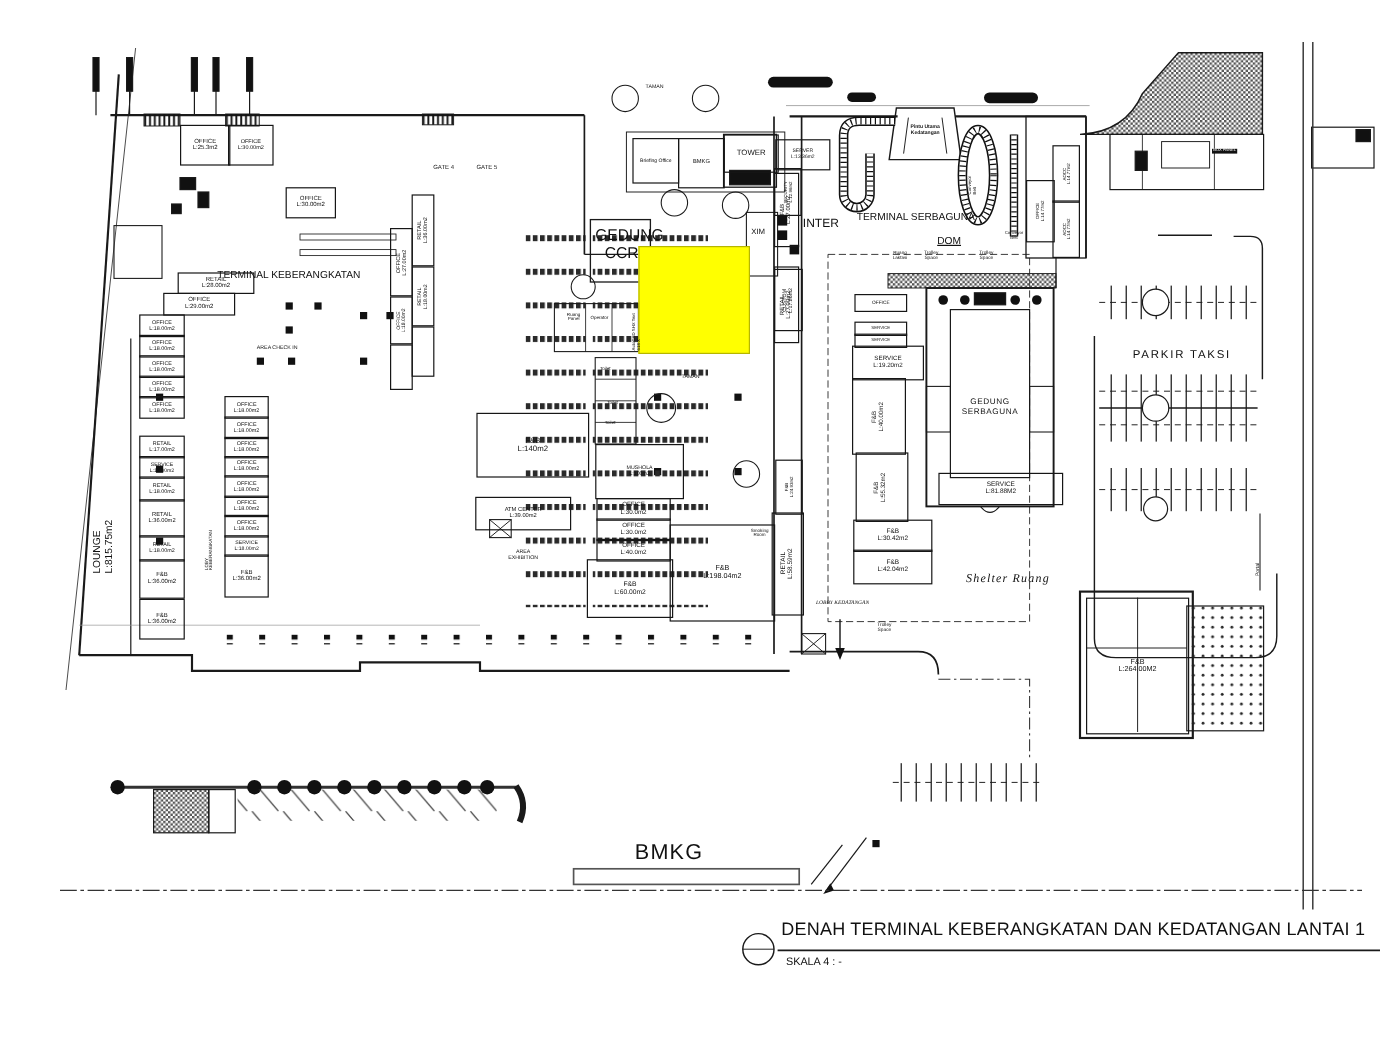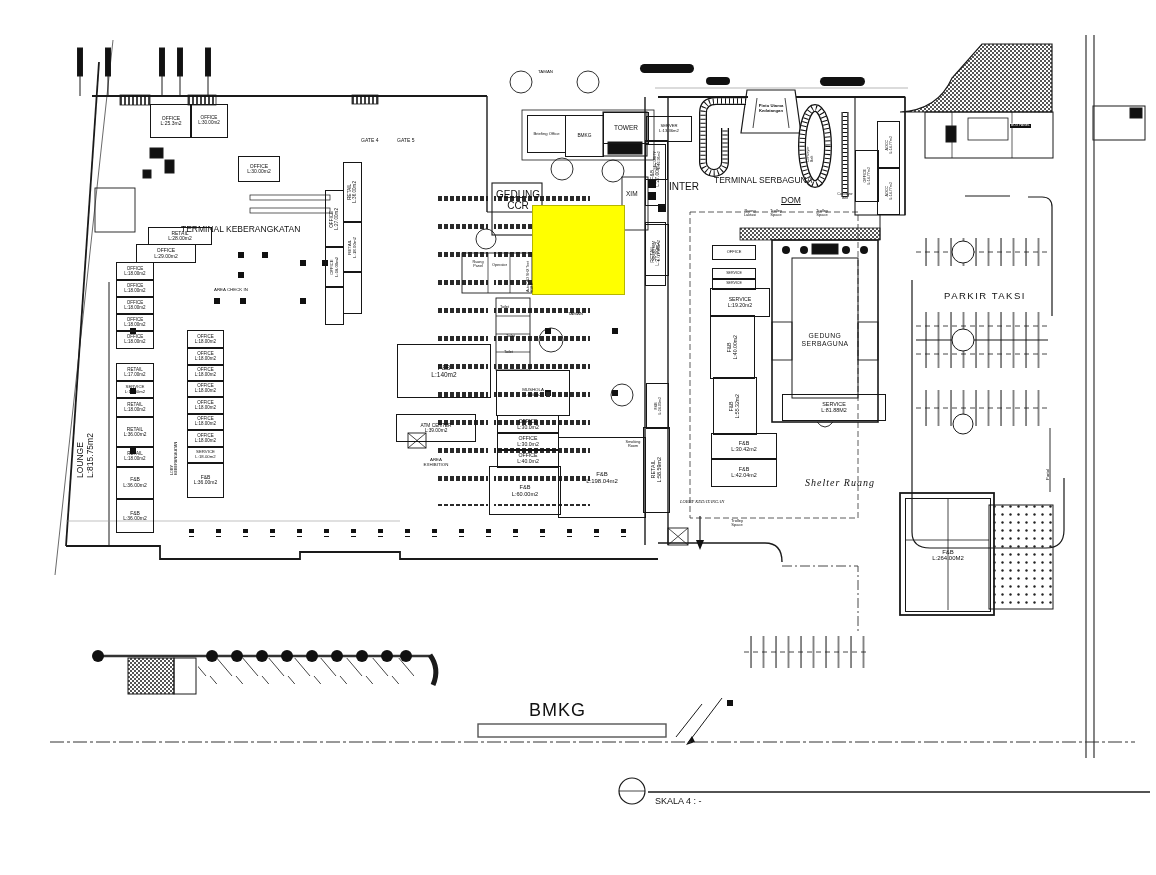--- a/index.html
+++ b/index.html
@@ -257,20 +257,21 @@
       <line x1="50" y1="742" x2="1135" y2="742" stroke-dasharray="14 3 3 3" stroke-width="1" stroke="#333"></line>
 
       <circle cx="632" cy="791" r="13" stroke-width="1.2"></circle>
       <line x1="619" y1="791" x2="645" y2="791" stroke-width="0.8"></line>
       <line x1="648" y1="792" x2="1150" y2="792" stroke-width="1.4"></line>
     </g>
   </svg>
 
   <div id="hl" style="left: 532px; top: 205px; width: 91px; height: 88px; background: rgb(255, 255, 0);"></div>
 
+  <div class="titleblock" id="dtitle">DENAH  TERMINAL KEBERANGKATAN DAN KEDATANGAN LANTAI 1</div>
   <div class="titleblock" id="dscale">SKALA 4 : -</div>
 <div class="room" style="left: 150px; top: 104px; width: 40px; height: 32px; font-size: 5px;">
       <span class="txt">
         <span>OFFICE</span>
         <span>L:25.3m2</span>
       </span>
     </div>
     <div class="room" style="left: 190px; top: 104px; width: 36px; height: 32px; font-size: 4.6px;">
       <span class="txt">
         <span>OFFICE</span>
@@ -632,21 +633,21 @@
       </span>
     </div>
     <div class="lbl" style="left: 181px; top: 225px; font-size: 8.5px;">TERMINAL KEBERANGKATAN</div>
     <div class="lbl" style="left: 714px; top: 176px; font-size: 8.5px;">TERMINAL SERBAGUNA</div>
     <div class="lbl" style="left: 669px; top: 181px; font-size: 10px;">INTER</div>
     <div class="lbl" style="left: 781px; top: 196px; font-size: 8.5px; text-decoration: underline;">DOM</div>
     <div class="lbl" style="left: 944px; top: 291px; font-size: 9.5px; letter-spacing: 1.5px;">PARKIR TAKSI</div>
     <div class="lbl i" style="left: 805px; top: 477px; font-size: 10px; letter-spacing: 1px;">Shelter Ruang</div>
     <div class="lbl" style="left: 76px; top: 478px; font-size: 8.5px; transform: rotate(-90deg);">LOUNGE
 L:815.75m2</div>
-    <div class="lbl c" style="left: 496px; top: 189px; font-size: 10px; width: 44px; text-align: center;">GEDUNG
+    <div class="lbl c" style="left: 496px; top: 189px; font-size: 13px; width: 44px; text-align: center;">GEDUNG
 CCR</div>
     <div class="lbl" style="left: 361px; top: 138px; font-size: 5px;">GATE 4</div>
     <div class="lbl" style="left: 397px; top: 138px; font-size: 5px;">GATE 5</div>
     <div class="lbl" style="left: 529px; top: 700px; font-size: 18px; letter-spacing: 1px;">BMKG</div>
     <div class="lbl c" style="left: 416px; top: 458px; font-size: 4.4px; width: 40px;">AREA
 EXHIBITION</div>
     <div class="lbl" style="left: 214px; top: 288px; font-size: 4.4px;">AREA CHECK IN</div>
     <div class="lbl i" style="left: 680px; top: 499px; font-size: 4.6px;">LOBBY KEDATANGAN</div>
     <div class="lbl" style="left: 170px; top: 475px; font-size: 3.8px; transform: rotate(-90deg);">LOBY
 KEBERANGKATAN</div>

